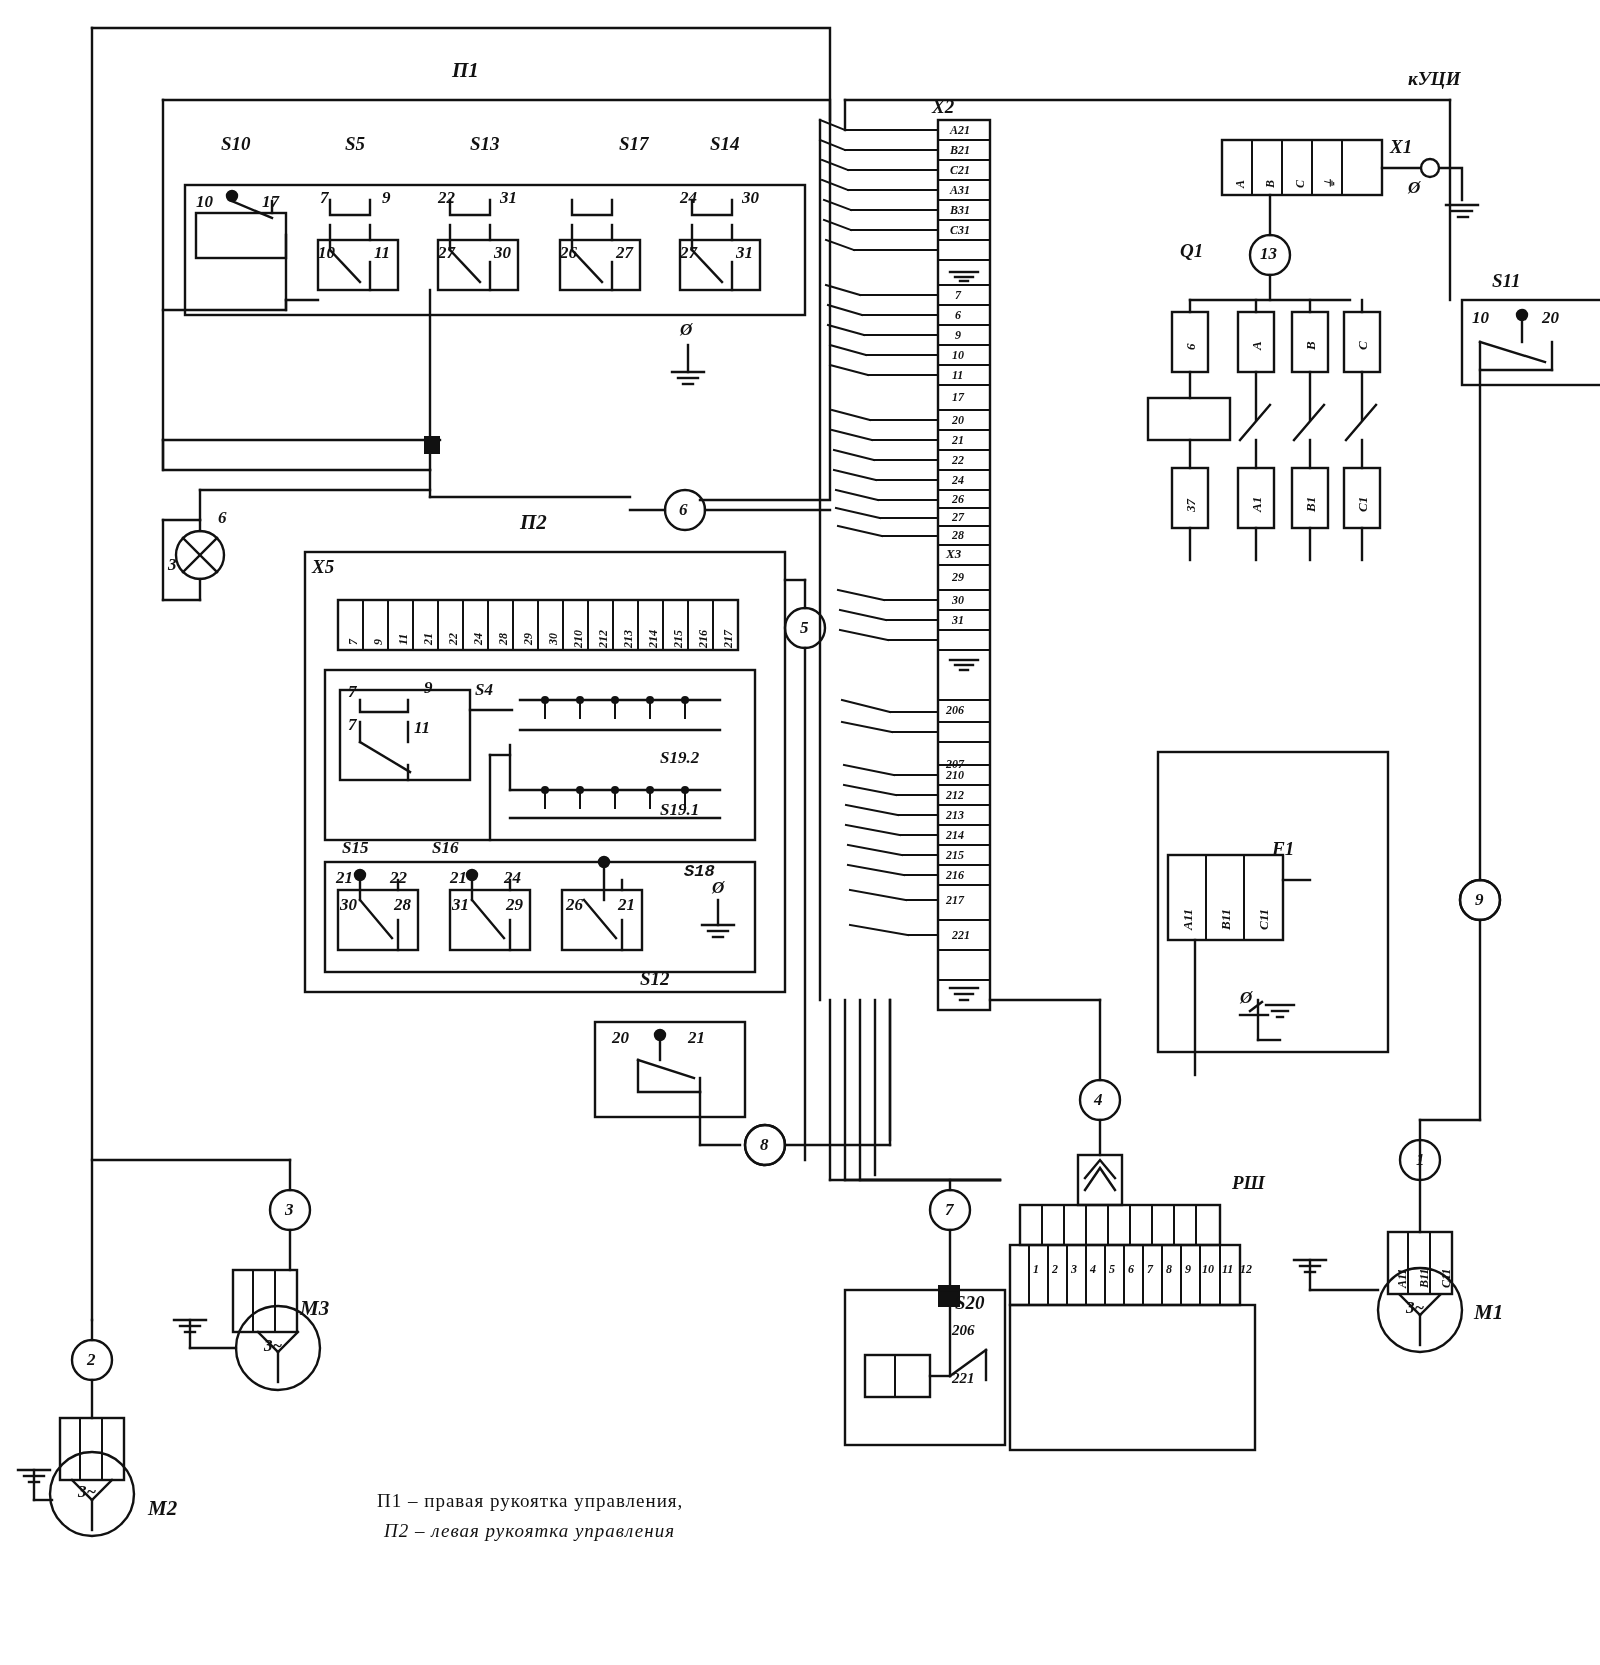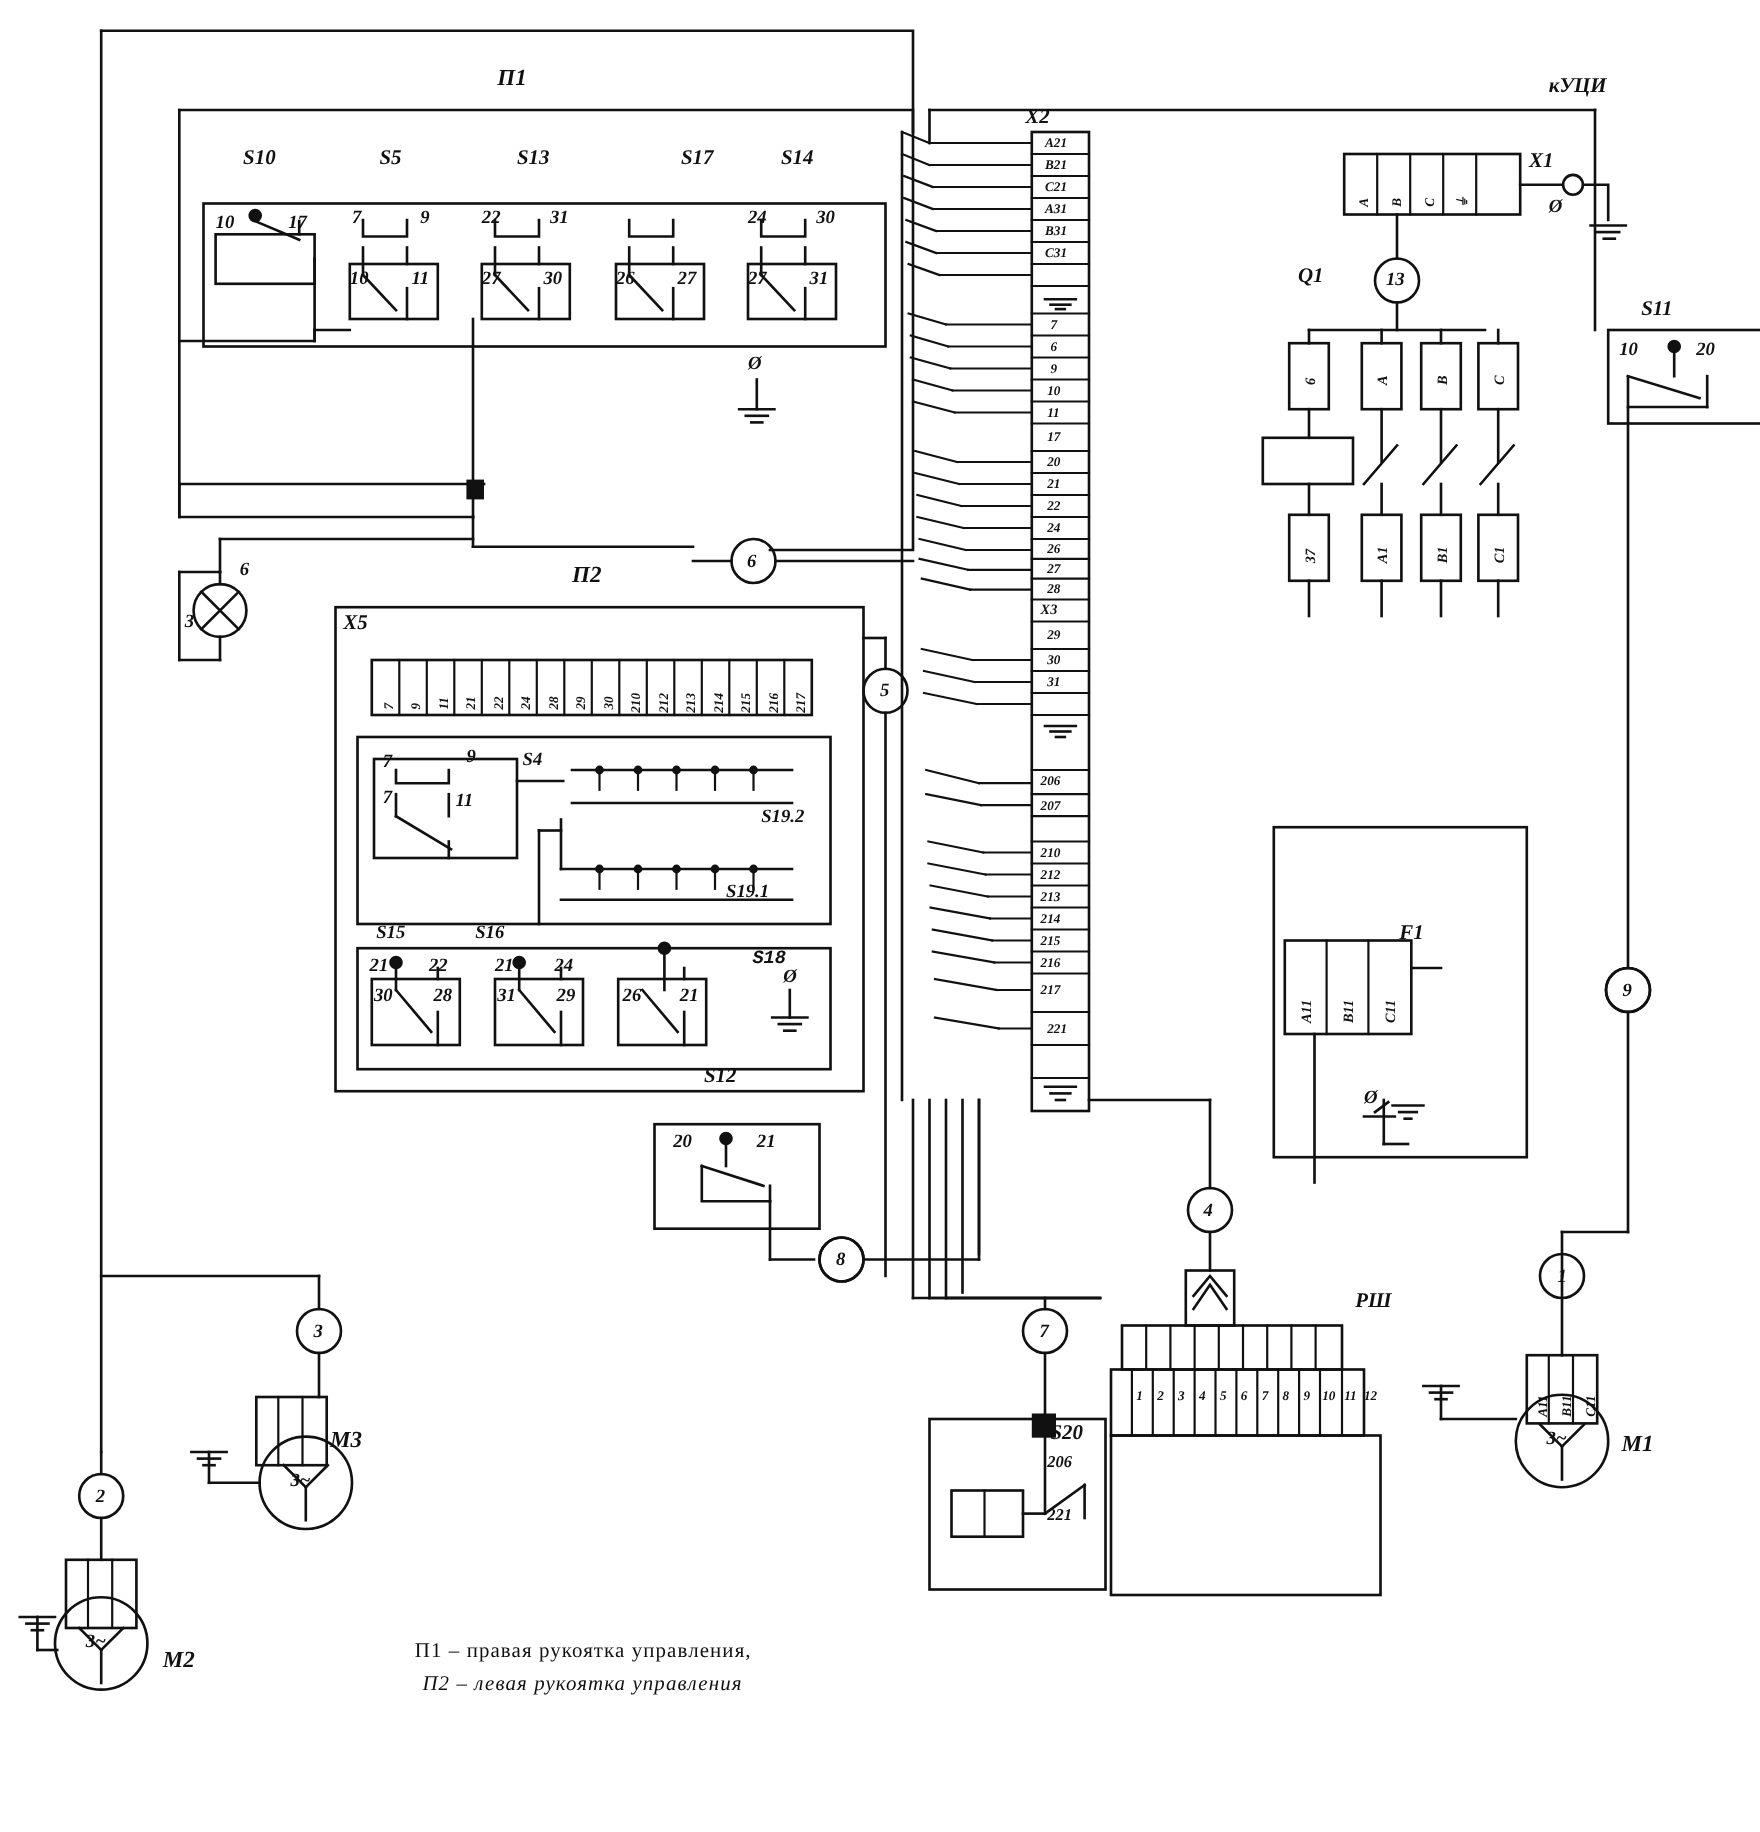--- a/index.html
+++ b/index.html
@@ -587,21 +587,21 @@
 <div class="vlbl t11" style="left:671px;top:648px;">215</div>
 <div class="vlbl t11" style="left:696px;top:648px;">216</div>
 <div class="vlbl t11" style="left:721px;top:648px;">217</div>
 
 <div class="lbl t15" style="left:348px;top:682px;">7</div>
 <div class="lbl t15" style="left:424px;top:678px;">9</div>
 <div class="lbl t15" style="left:348px;top:715px;">7</div>
 <div class="lbl t15" style="left:414px;top:718px;">11</div>
 <div class="lbl t15" style="left:475px;top:680px;">S4</div>
 
-<div class="lbl t15" style="left:660px;top:732px;margin-left:32px;">S19.2</div>
+<div class="lbl t15" style="left:660px;top:748px;">S19.2</div>
 <div class="lbl t15" style="left:660px;top:800px;">S19.1</div>
 
 <div class="lbl t15" style="left:342px;top:838px;">S15</div>
 <div class="lbl t15" style="left:432px;top:838px;">S16</div>
 <div class="lbl t15" style="left:684px;top:862px;font-family:Liberation Mono, monospace;">S18</div>
 
 <div class="lbl t15" style="left:336px;top:868px;">21</div>
 <div class="lbl t15" style="left:390px;top:868px;">22</div>
 <div class="lbl t15" style="left:340px;top:895px;">30</div>
 <div class="lbl t15" style="left:394px;top:895px;">28</div>
@@ -637,21 +637,21 @@
 <div class="lbl t11" style="left:952px;top:453px;">22</div>
 <div class="lbl t11" style="left:952px;top:473px;">24</div>
 <div class="lbl t11" style="left:952px;top:492px;">26</div>
 <div class="lbl t11" style="left:952px;top:510px;">27</div>
 <div class="lbl t11" style="left:952px;top:528px;">28</div>
 <div class="lbl t12" style="left:946px;top:546px;">X3</div>
 <div class="lbl t11" style="left:952px;top:570px;">29</div>
 <div class="lbl t11" style="left:952px;top:593px;">30</div>
 <div class="lbl t11" style="left:952px;top:613px;">31</div>
 <div class="lbl t11" style="left:946px;top:703px;">206</div>
-<div class="lbl t11" style="left:946px;top:725px;">207</div>
+<div class="lbl t11" style="left:946px;top:757px;">207</div>
 <div class="lbl t11" style="left:946px;top:768px;">210</div>
 <div class="lbl t11" style="left:946px;top:788px;">212</div>
 <div class="lbl t11" style="left:946px;top:808px;">213</div>
 <div class="lbl t11" style="left:946px;top:828px;">214</div>
 <div class="lbl t11" style="left:946px;top:848px;">215</div>
 <div class="lbl t11" style="left:946px;top:868px;">216</div>
 <div class="lbl t11" style="left:946px;top:893px;">217</div>
 <div class="lbl t11" style="left:952px;top:928px;">221</div>
 
 <div class="lbl t17" style="left:1390px;top:136px;">X1</div>

